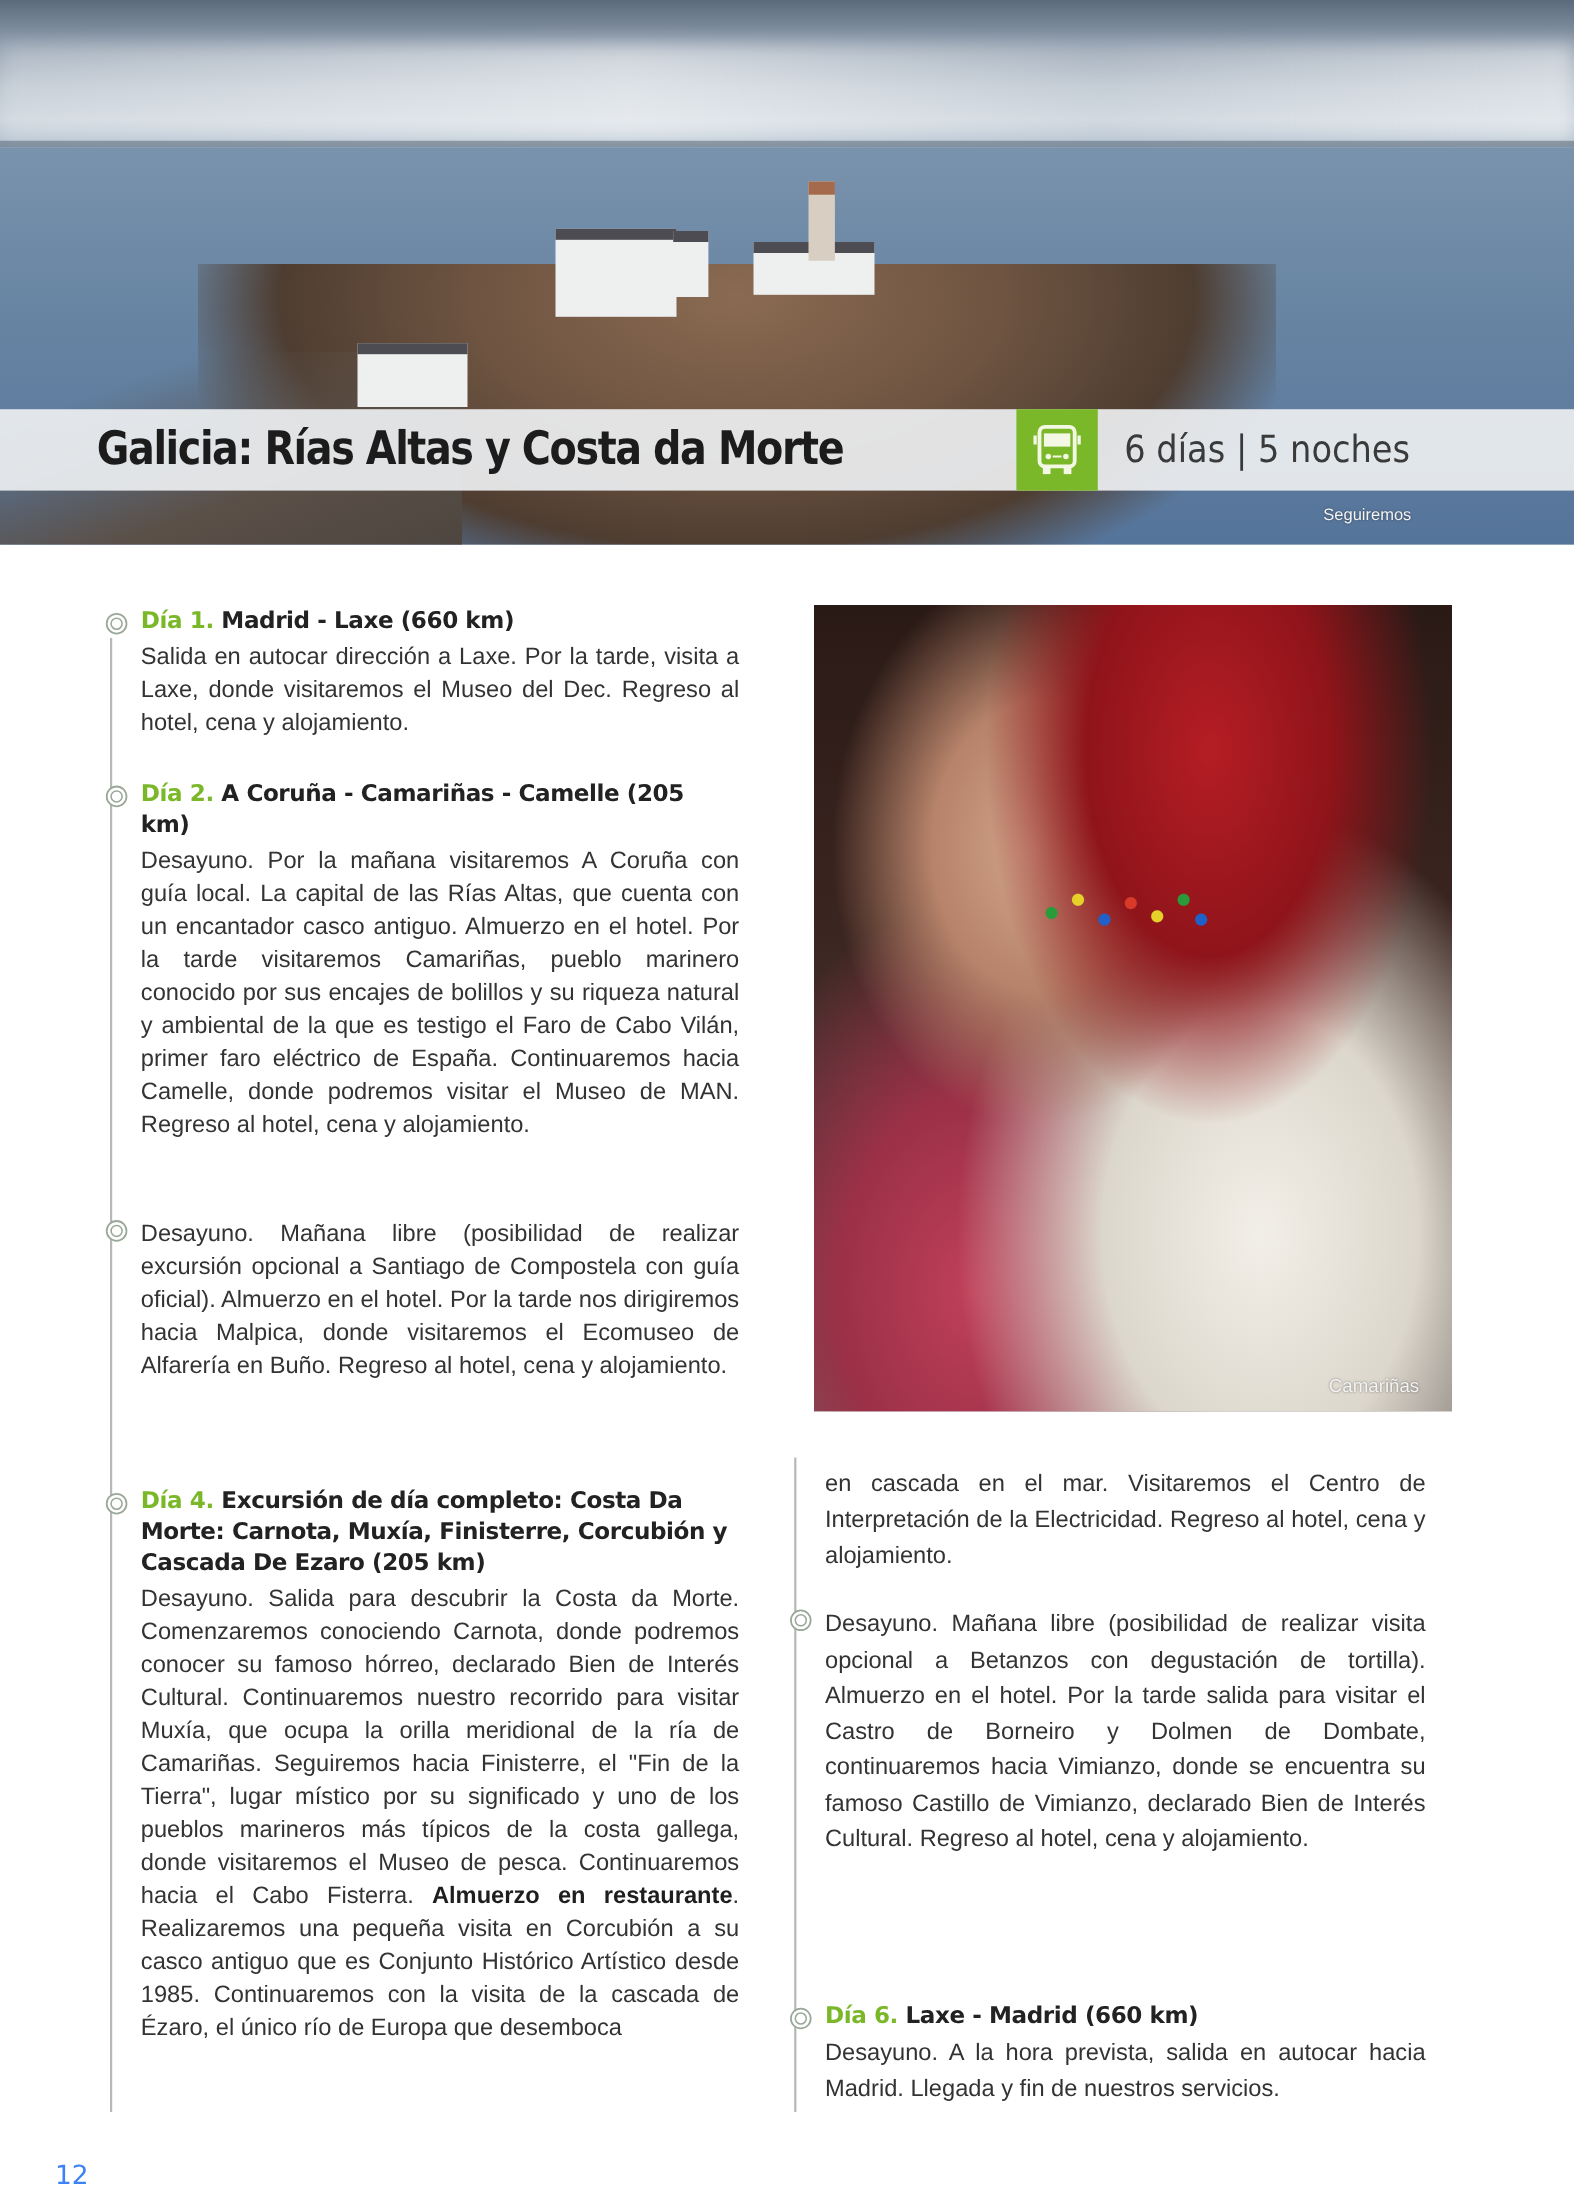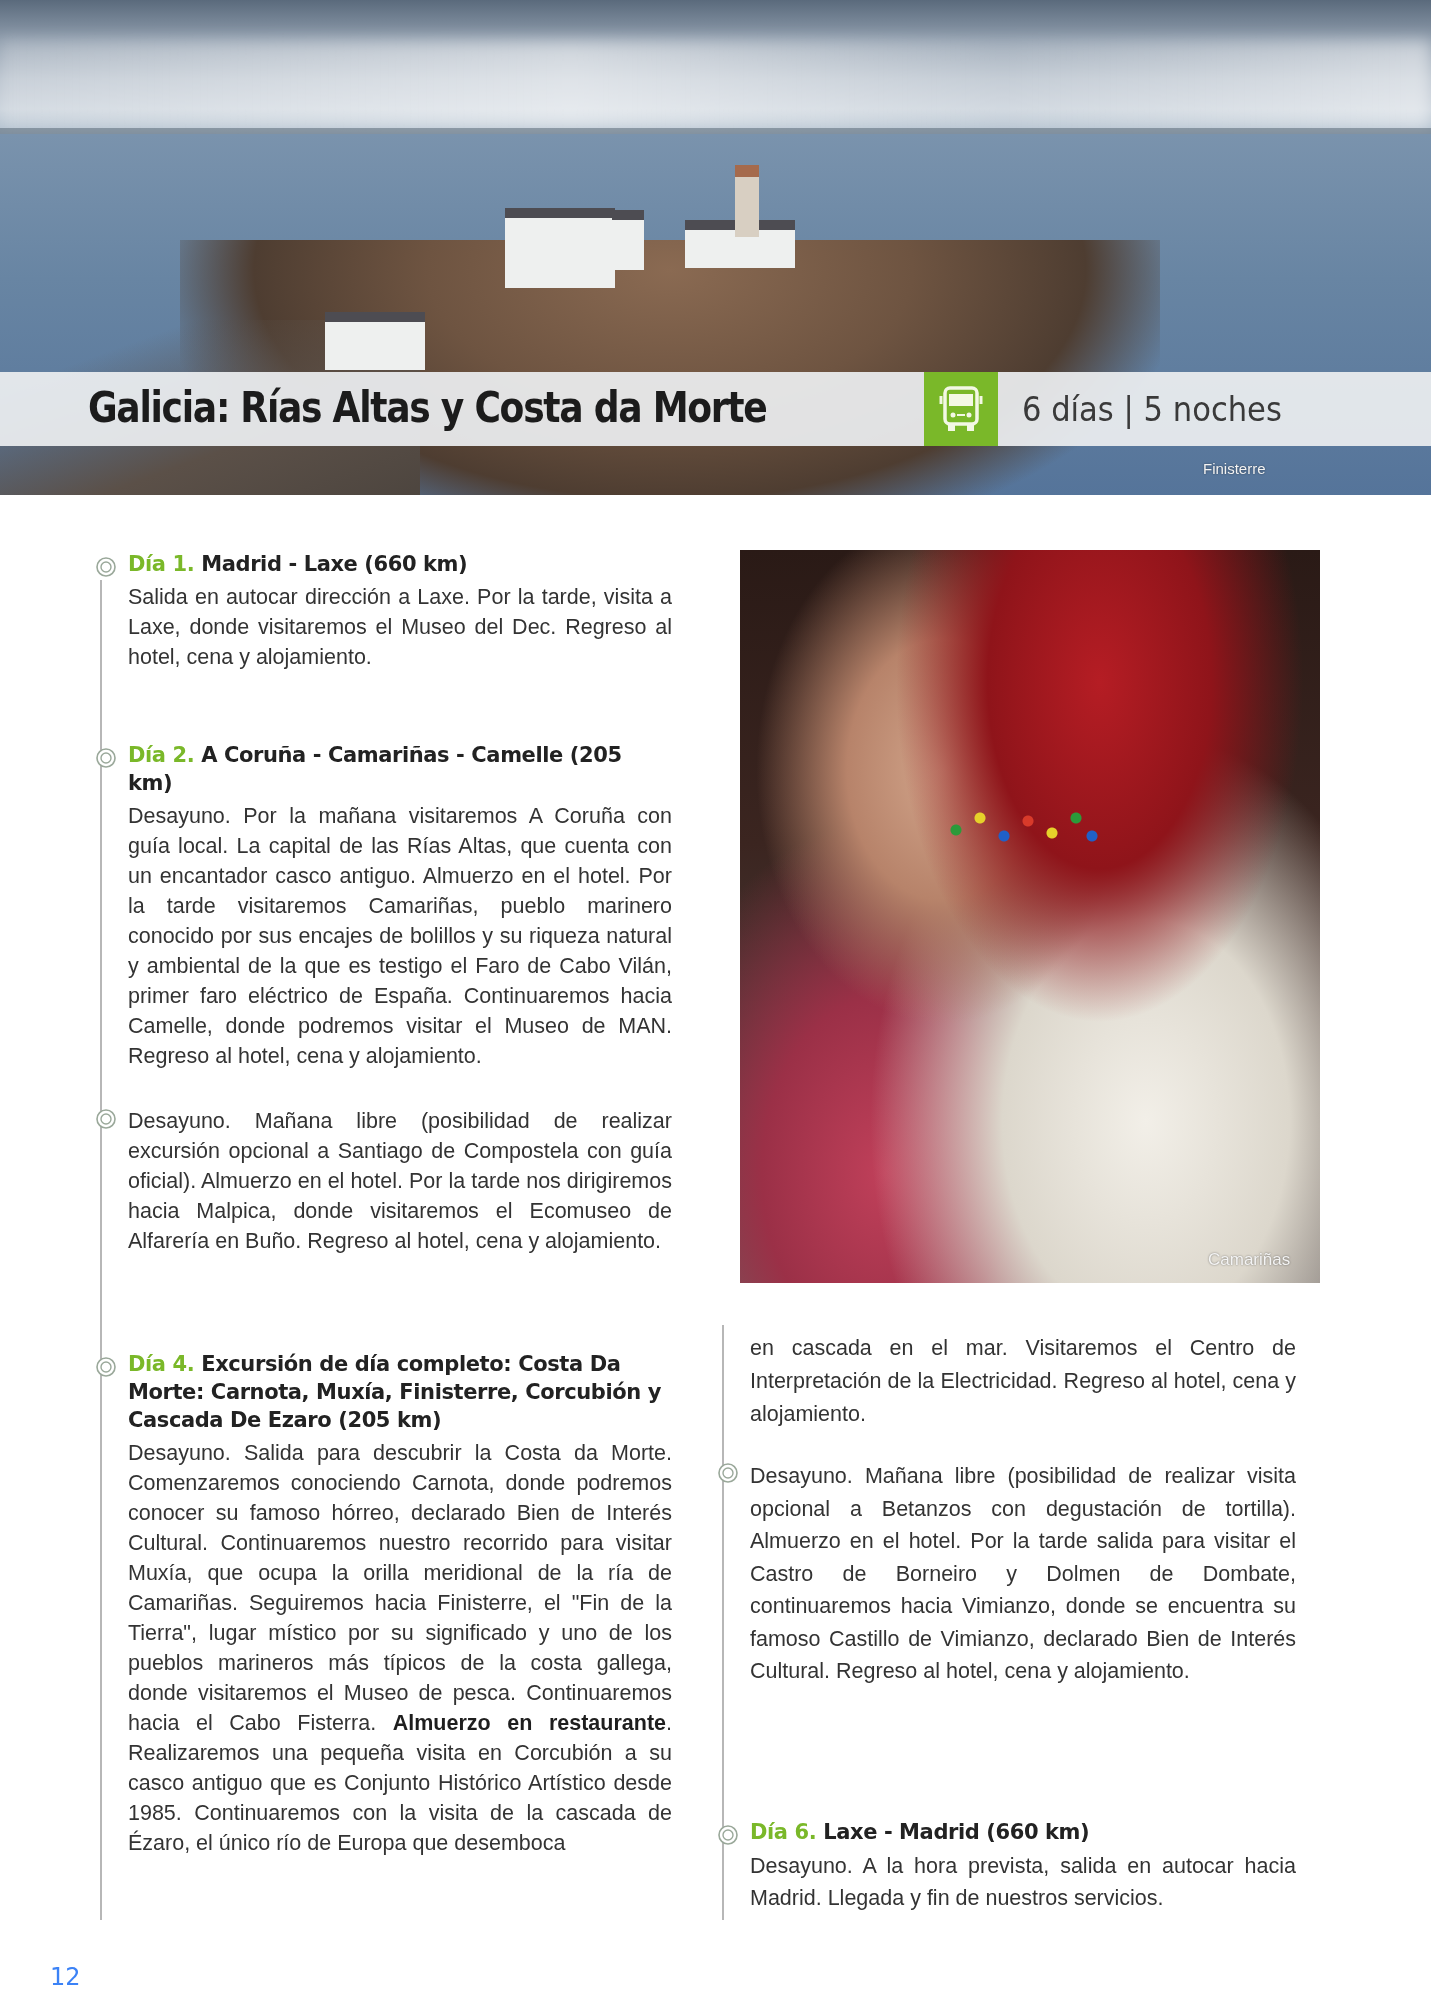--- a/index.html
+++ b/index.html
@@ -120,21 +120,21 @@
   <div class="clouds"></div>
   <div class="horizon"></div>
   <div class="sea"></div>
   <div class="cliff"></div>
   <div class="cliff2"></div>
   <div class="bldg" style="left:505px;top:208px;width:110px;height:70px;"></div>
   <div class="bldg" style="left:612px;top:210px;width:32px;height:50px;"></div>
   <div class="bldg" style="left:685px;top:220px;width:110px;height:38px;"></div>
   <div class="bldg" style="left:325px;top:312px;width:100px;height:48px;"></div>
   <div class="tower"></div>
-  <div class="photo-caption" style="left:1203px;top:460px;">Finisterre</div>
+  <div class="photo-caption" style="left:1203px;top:460px;">Seguiremos</div>
 </div>
 
 <div class="banner"></div>
 <div class="banner-title">Galicia: Rías Altas y Costa da Morte</div>
 <div class="bus-badge">
   <svg width="44" height="50" viewBox="0 0 44 50">
     <rect x="6" y="4" width="32" height="36" rx="5" fill="none" stroke="#f3f8e4" stroke-width="3.5"></rect>
     <rect x="10" y="10" width="24" height="12" fill="#f3f8e4"></rect>
     <line x1="2" y1="12" x2="2" y2="20" stroke="#f3f8e4" stroke-width="3"></line>
     <line x1="42" y1="12" x2="42" y2="20" stroke="#f3f8e4" stroke-width="3"></line>
@@ -151,21 +151,21 @@
 
 <div class="day" style="left:128px;top:550px;width:544px;">
   <svg class="marker" viewBox="0 0 22 22">
       <circle cx="11" cy="11" r="9" fill="#fff" stroke="#9aa89a" stroke-width="1.6"></circle>
       <circle cx="11" cy="11" r="5" fill="none" stroke="#9aa89a" stroke-width="1.4"></circle>
     </svg>
   <div class="day-head"><span class="day-num">Día 1.</span> <span>Madrid - Laxe (660 km)</span></div>
   <div class="day-body">Salida en autocar dirección a Laxe. Por la tarde, visita a Laxe, donde visitaremos el Museo del Dec. Regreso al hotel, cena y alojamiento.</div>
 </div>
 
-<div class="day" style="left:128px;top:707px;width:544px;margin-top:34px;">
+<div class="day" style="left:128px;top:707px;width:544px;">
   <svg class="marker" viewBox="0 0 22 22">
       <circle cx="11" cy="11" r="9" fill="#fff" stroke="#9aa89a" stroke-width="1.6"></circle>
       <circle cx="11" cy="11" r="5" fill="none" stroke="#9aa89a" stroke-width="1.4"></circle>
     </svg>
   <div class="day-head"><span class="day-num">Día 2.</span> <span>A Coruña - Camariñas - Camelle (205 km)</span></div>
   <div class="day-body">Desayuno. Por la mañana visitaremos A Coruña con guía local. La capital de las Rías Altas, que cuenta con un encantador casco antiguo. Almuerzo en el hotel. Por la tarde visitaremos Camariñas, pueblo marinero conocido por sus encajes de bolillos y su riqueza natural y ambiental de la que es testigo el Faro de Cabo Vilán, primer faro eléctrico de España. Continuaremos hacia Camelle, donde podremos visitar el Museo de MAN. Regreso al hotel, cena y alojamiento.</div>
 </div>
 
 <div class="day" style="left:128px;top:1102px;width:544px;">
   <svg class="marker" viewBox="0 0 22 22">

